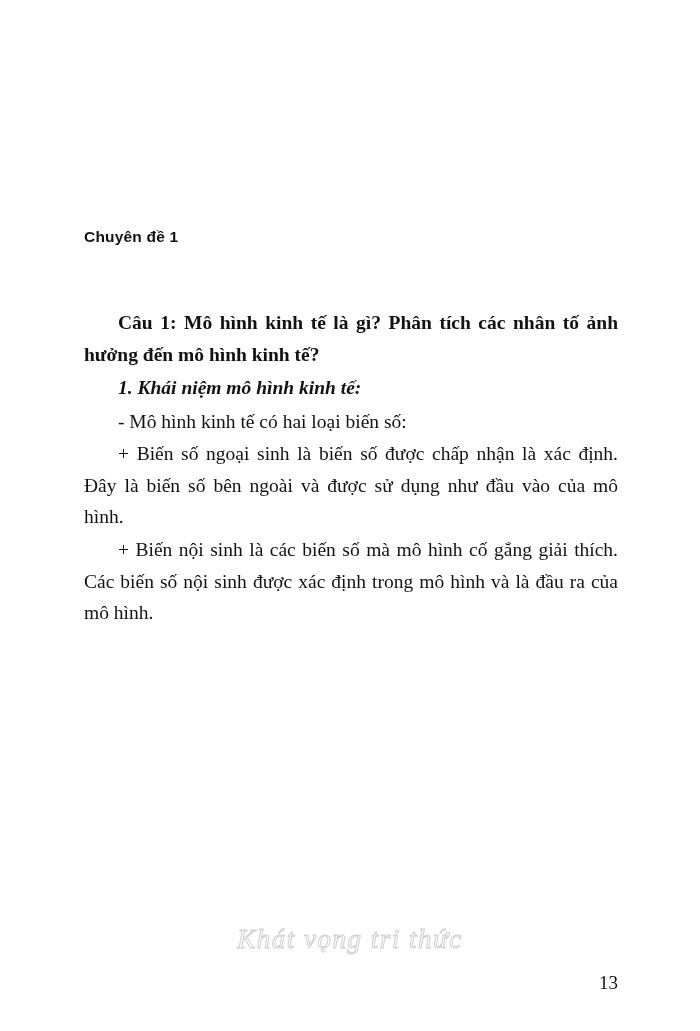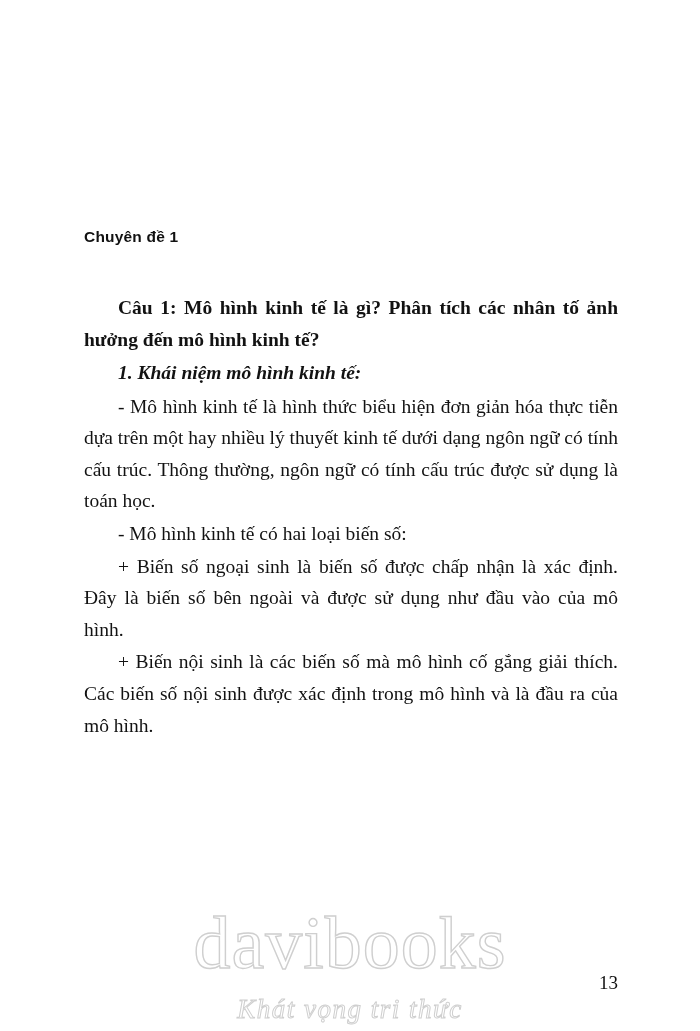--- a/index.html
+++ b/index.html
@@ -45,21 +45,21 @@
     color: #000000;
     margin: 0;
   }
   .title .line {
     display: block;
     white-space: nowrap;
   }
 
   
   .body-block {
-    margin-top: 46px;
+    margin-top: 61px;
   }
   p.para {
     margin: 0 0 1px 0;
     font-size: 19.5px;
     line-height: 1.62;
     text-align: justify;
     text-justify: inter-word;
     text-indent: 34px;
     color: #121212;
   }
@@ -120,28 +120,26 @@
 <div class="page">
 
   <div class="content">
 
     <div class="chuyen-de">Chuyên đề 1</div>
 
 
     <div class="body-block">
       <p class="para question">Câu 1: Mô hình kinh tế là gì? Phân tích các nhân tố ảnh hưởng đến mô hình kinh tế?</p>
       <p class="para subheading">1. Khái niệm mô hình kinh tế:</p>
-      <p class="para">- Mô hình kinh tế là hình thức biểu hiện đơn giản hóa thực tiễn dựa trên một hay nhiều lý thuyết kinh tế dưới dạng ngôn ngữ có tính cấu trúc. Thông thường, ngôn ngữ có tính cấu trúc được sử dụng là toán học.</p>
       <p class="para">- Mô hình kinh tế có hai loại biến số:</p>
       <p class="para">+ Biến số ngoại sinh là biến số được chấp nhận là xác định. Đây là biến số bên ngoài và được sử dụng như đầu vào của mô hình.</p>
       <p class="para">+ Biến nội sinh là các biến số mà mô hình cố gắng giải thích. Các biến số nội sinh được xác định trong mô hình và là đầu ra của mô hình.</p>
     </div>
 
   </div>
 
   <div class="watermark">
-    <div class="wm-main">davibooks</div>
     <div class="wm-sub">Khát vọng tri thức</div>
   </div>
 
   <div class="page-number">13</div>
 
 </div>
 
 </body></html>

